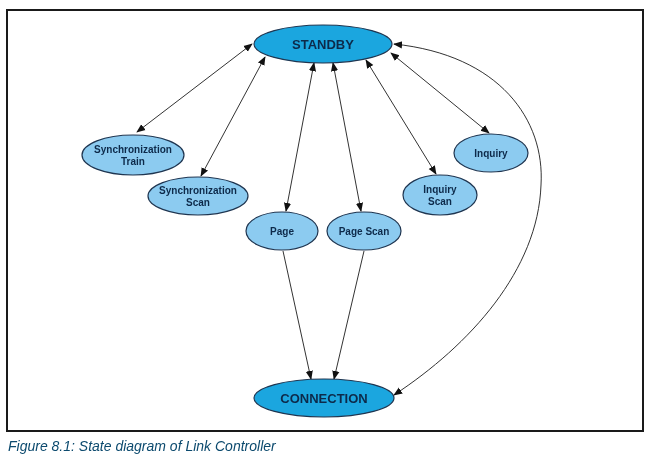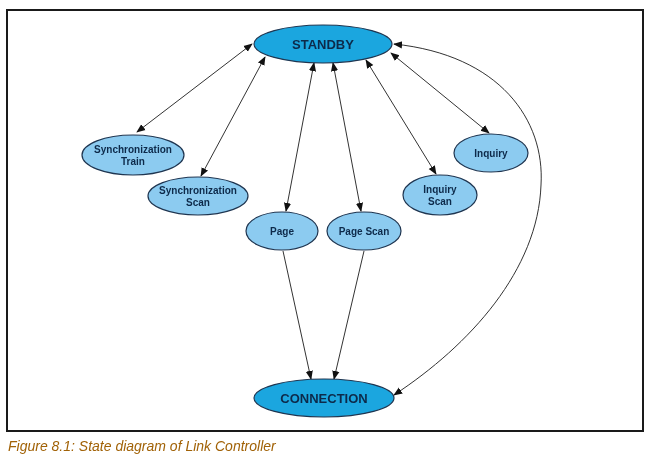--- a/index.html
+++ b/index.html
@@ -9,21 +9,21 @@
       border: 2px solid #1a1a1a; box-sizing: content-box;
     }
     svg#diagram { position: absolute; left: 0; top: 0; }
     .node-text {
       font-family: "Liberation Sans", sans-serif; font-weight: bold;
       fill: #0d2a4a; text-anchor: middle;
     }
     #caption {
       position: absolute; left: 8px; top: 438px;
       font-family: "Liberation Sans", sans-serif; font-style: italic;
-      font-size: 14px; color: #a16207;
+      font-size: 14px; color: #0c4a6e;
     }
   </style>
 </head>
 <body>
 
 <div id="frame"></div>
 
 <svg id="diagram" width="650" height="460">
   <defs>
     <marker id="arrow" viewBox="0 0 10 10" refX="9" refY="5" markerWidth="9" markerHeight="9" orient="auto-start-reverse" markerUnits="userSpaceOnUse">

